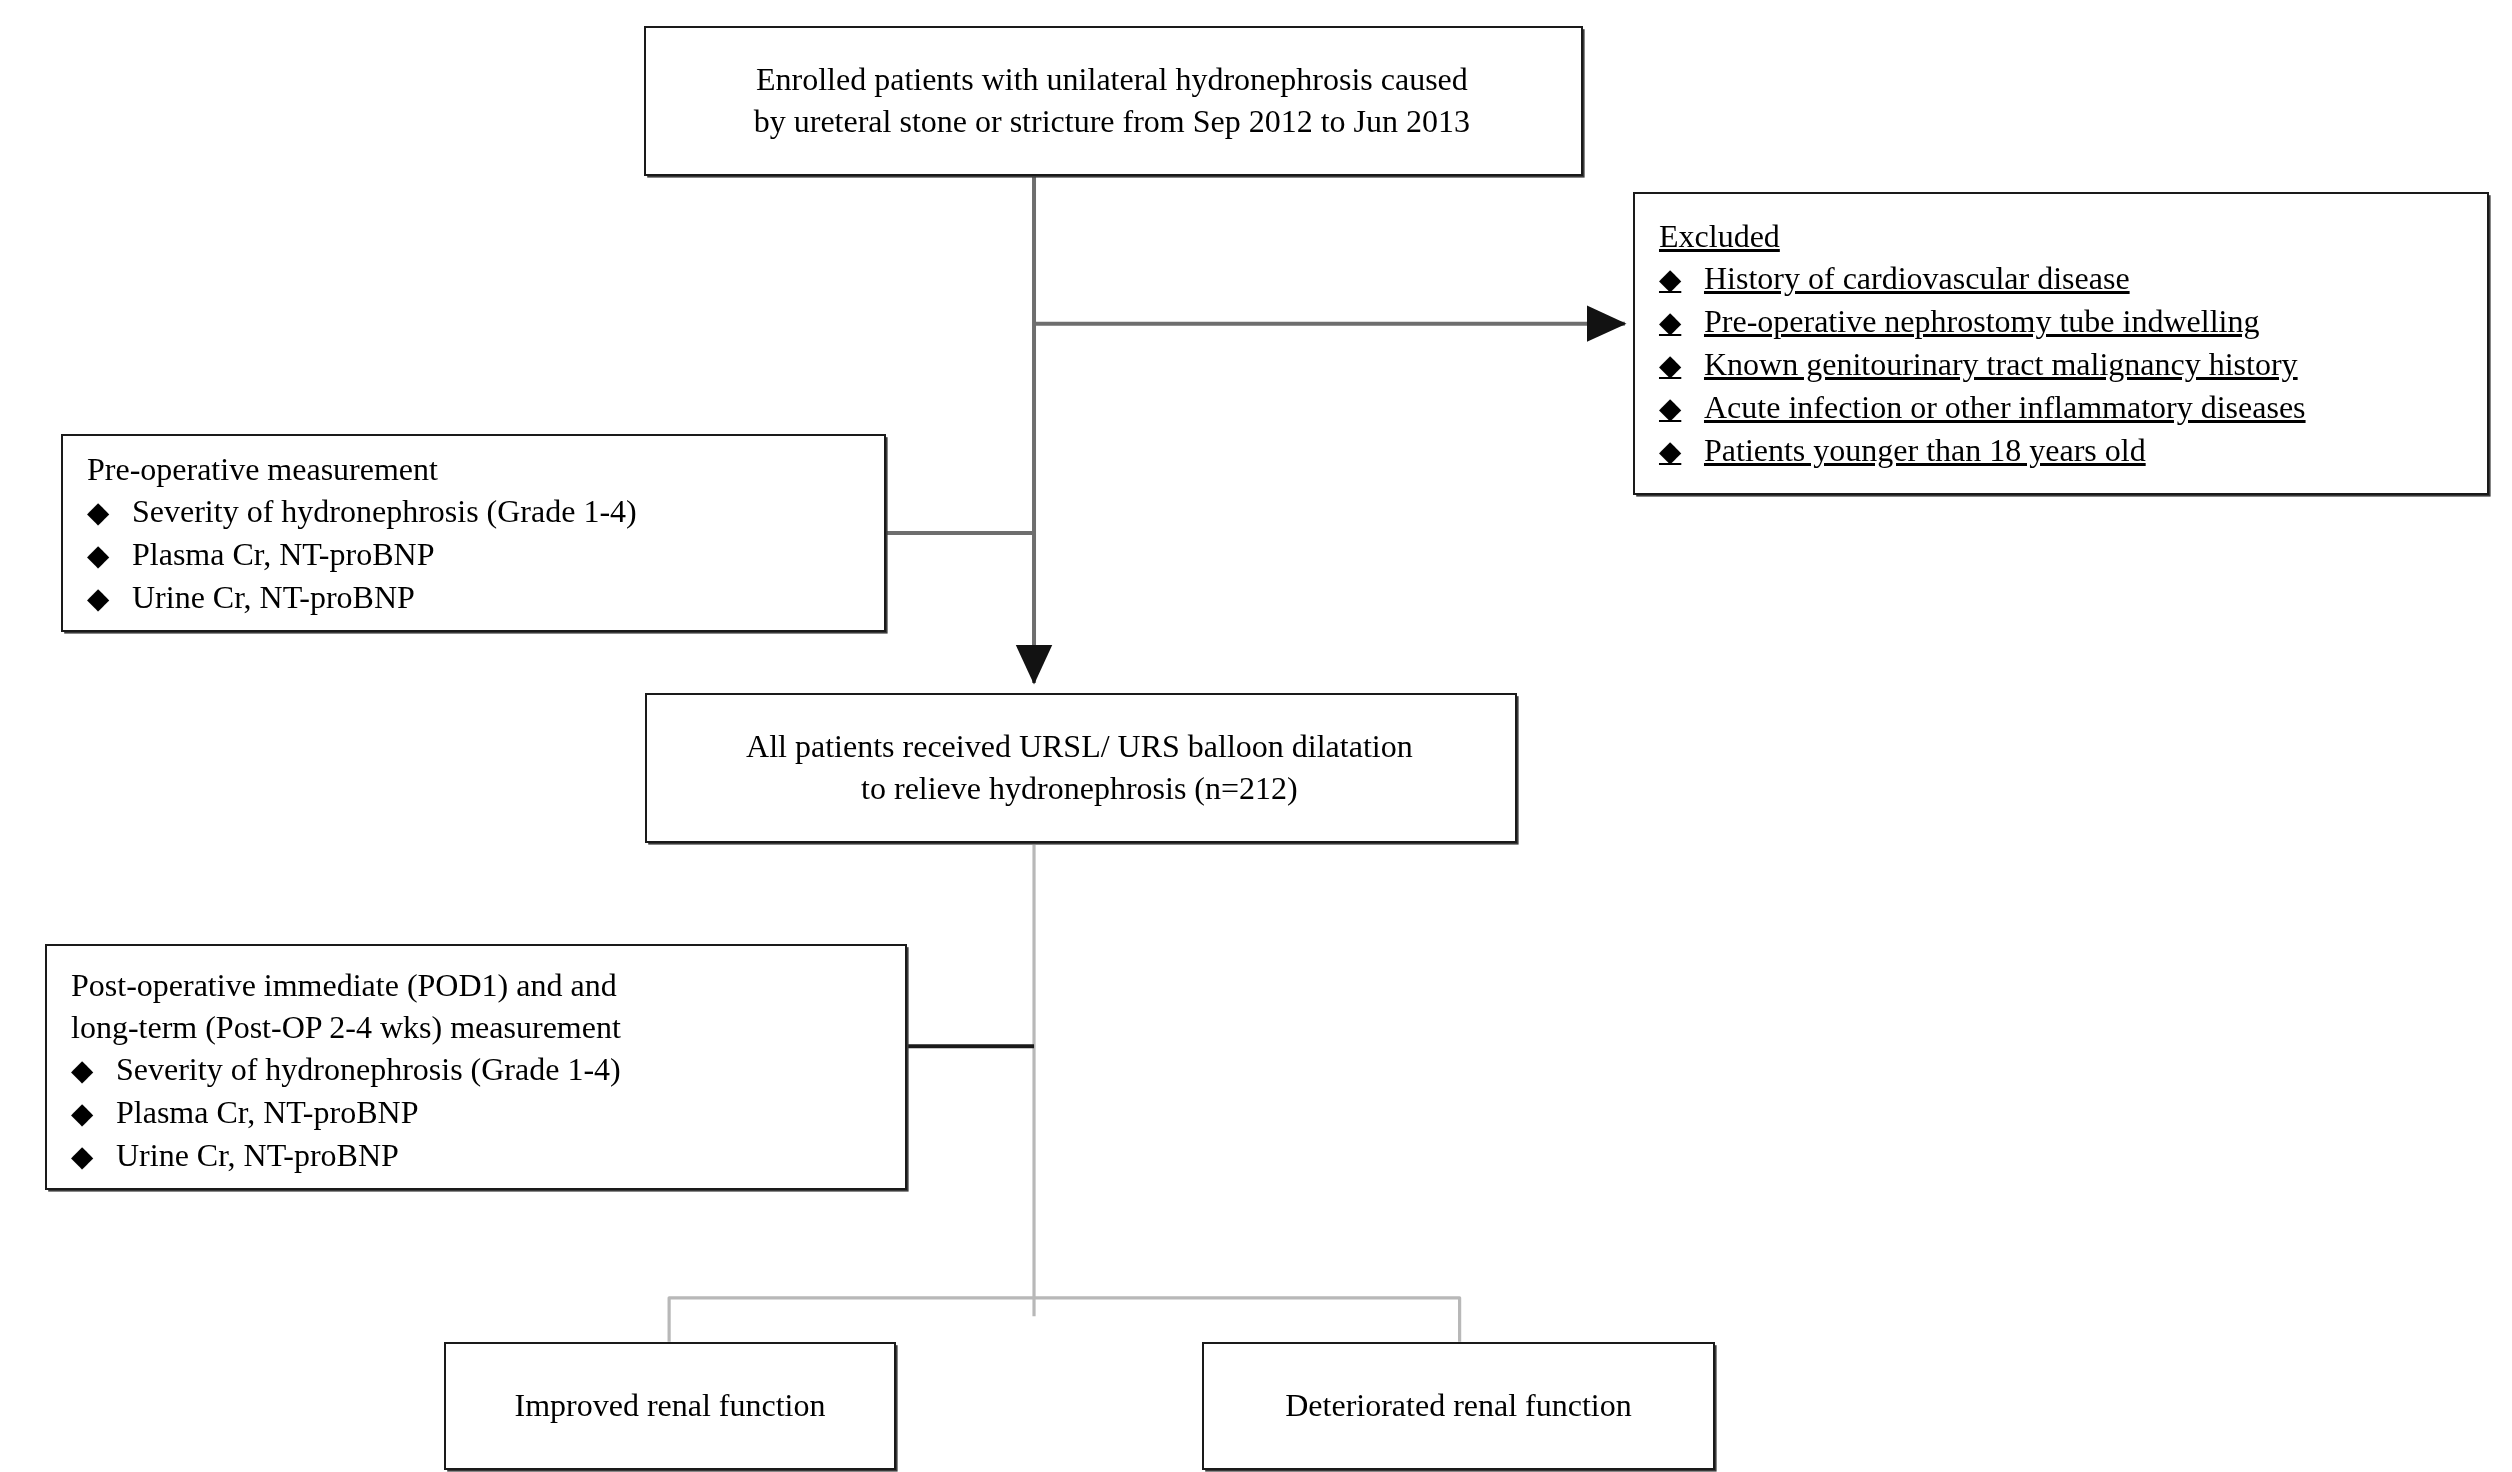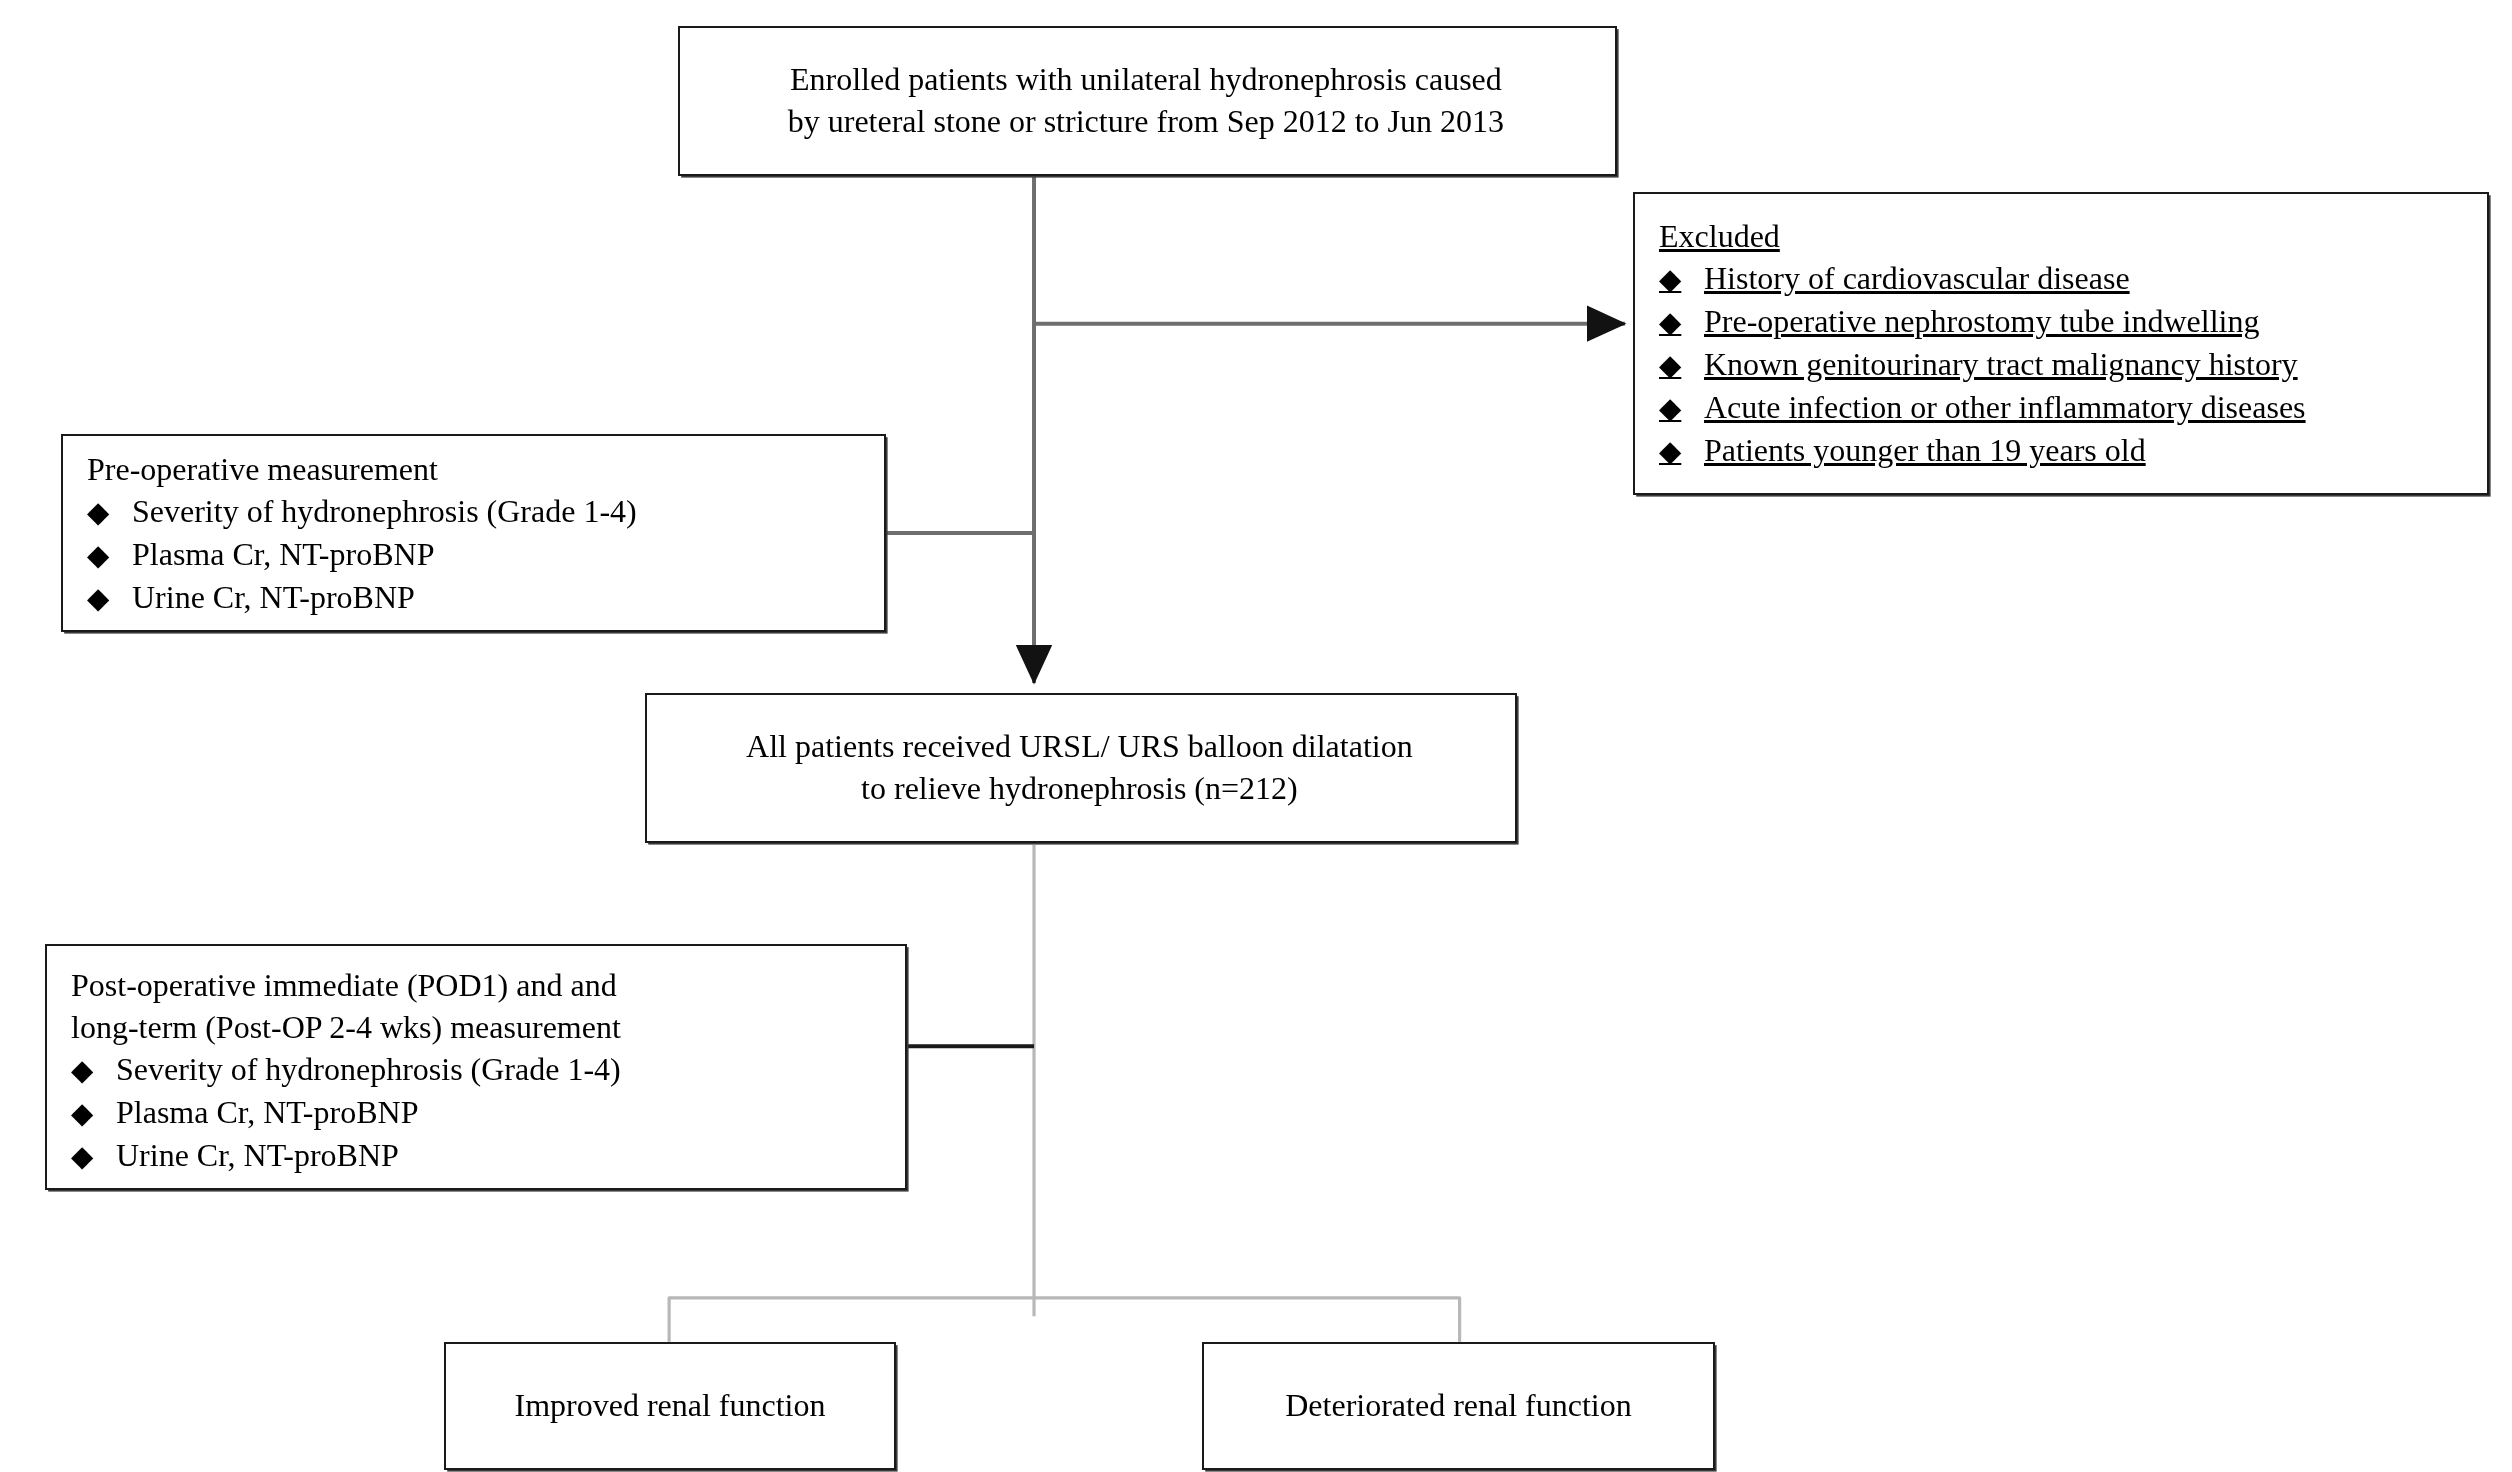--- a/index.html
+++ b/index.html
@@ -107,21 +107,21 @@
 
     <path d="M1295,667 L972,667" fill="none" stroke="#6e6e6e" stroke-width="5" marker-end="url(#arrow-left)"></path>
 
     <path d="M1295,1058 L1295,1648" fill="none" stroke="#b8b8b8" stroke-width="4"></path>
 
     <path d="M1295,1310 L972,1310" fill="none" stroke="#1a1a1a" stroke-width="5" marker-end="url(#arrow-left)"></path>
 
     <path d="M838,1680 L838,1625 L1828,1625 L1828,1680" fill="none" stroke="#b8b8b8" stroke-width="4" stroke-linejoin="round"></path>
   </svg>
 
-  <div class="node-box centered" style="left:644px; top:25.6px; width:939px; height:150px;margin-left:34px;">
+  <div class="node-box centered" style="left:644px; top:25.6px; width:939px; height:150px;">
     <div class="node-title pad-inner">Enrolled patients with unilateral hydronephrosis caused
 by ureteral stone or stricture from Sep 2012 to Jun 2013</div>
   </div>
 
   <div class="node-box" style="left:1633px; top:192px; width:856px; height:303px;text-decoration:underline;">
     <div class="pad-inner">
       <div class="node-heading">Excluded</div>
       <ul class="bullet-list">
         <li class="bullet-item">
           <span class="bullet-glyph">◆</span>
@@ -134,21 +134,21 @@
         <li class="bullet-item">
           <span class="bullet-glyph">◆</span>
           <span class="bullet-text">Known genitourinary tract malignancy history</span>
         </li>
         <li class="bullet-item">
           <span class="bullet-glyph">◆</span>
           <span class="bullet-text">Acute infection or other inflammatory diseases</span>
         </li>
         <li class="bullet-item">
           <span class="bullet-glyph">◆</span>
-          <span class="bullet-text">Patients younger than 19 years old</span>
+          <span class="bullet-text">Patients younger than 18 years old</span>
         </li>
       </ul>
     </div>
   </div>
 
   <div class="node-box" style="left:61px; top:434px; width:825px; height:198px;">
     <div class="pad-inner">
       <div class="node-heading">Pre-operative measurement</div>
       <ul class="bullet-list">
         <li class="bullet-item">

